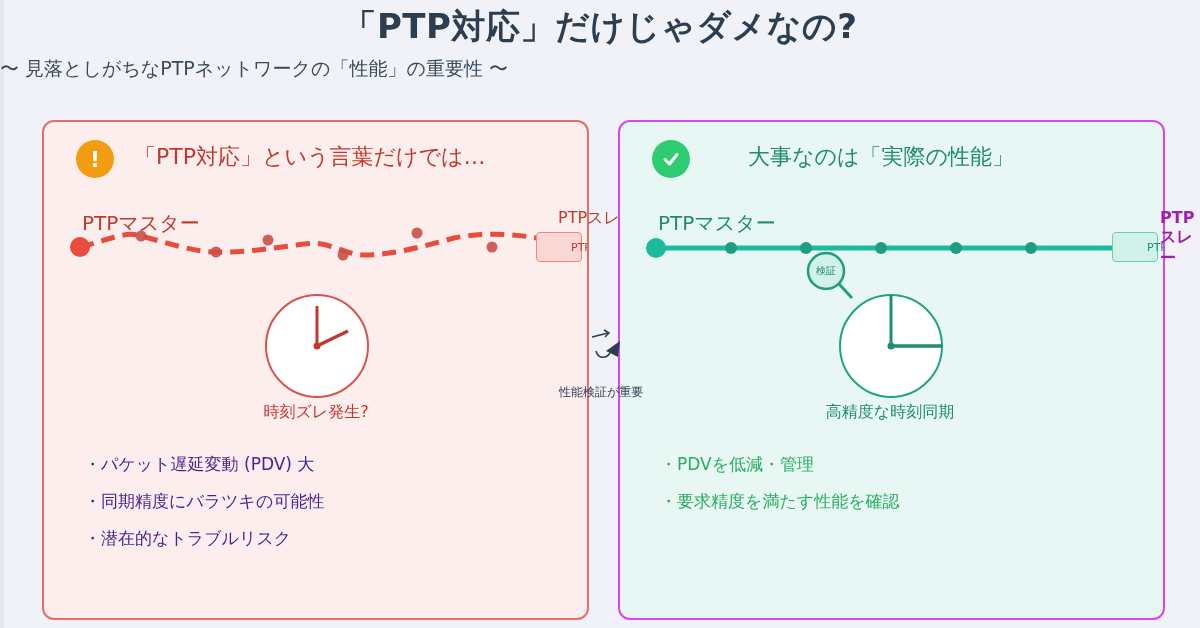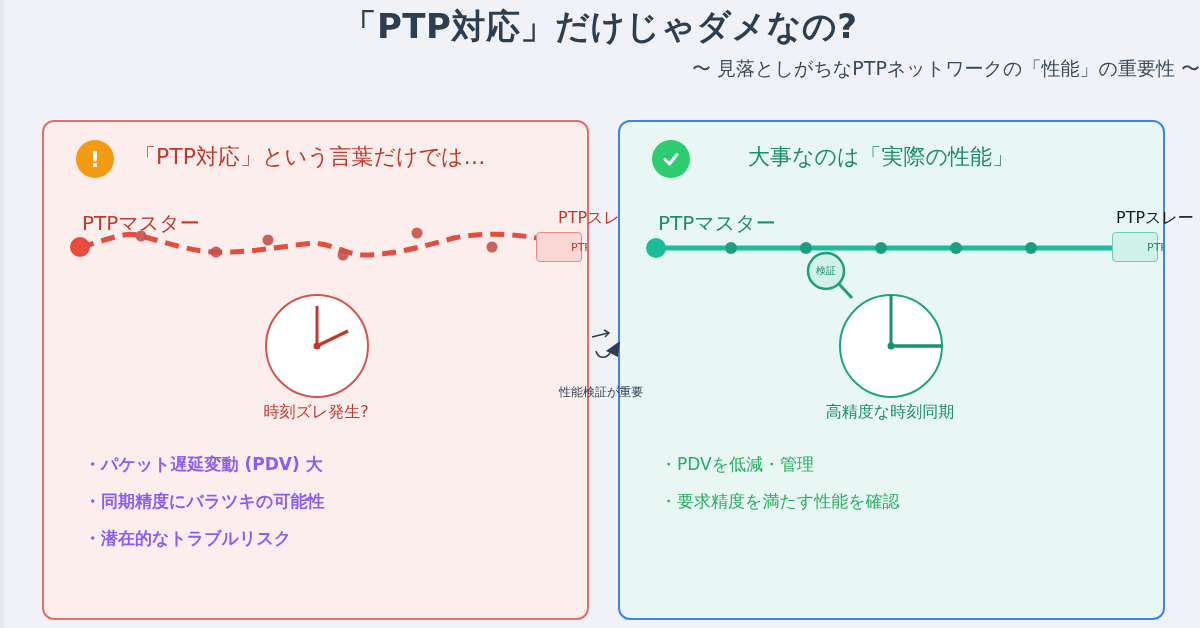--- a/index.html
+++ b/index.html
@@ -9,28 +9,28 @@
     font-family: "DejaVu Sans", "Liberation Sans", sans-serif;
     position: relative;
     color: #2c3e50;
   }
   .left-edge { position: absolute; left: 0; top: 0; width: 4px; height: 628px; background: #e6e8ee; }
   .title {
     position: absolute; left: 0; width: 1200px; top: 4px; text-align: center;
     font-size: 34px; font-weight: bold; color: #2c3e50; letter-spacing: 0.5px;
   }
   .subtitle {
-    position: absolute; left: 0; width: 1200px; top: 56px; text-align: right;
+    position: absolute; left: 0; width: 1200px; top: 56px; text-align: left;
     font-size: 19px; color: #3b4a5a;
   }
   .panel {
     position: absolute; top: 120px; height: 500px; border-radius: 12px; overflow: hidden;
   }
   .panel.left { left: 42px; width: 547px; background: #fdeeee; border: 2px solid #e07068; }
-  .panel.right { left: 618px; width: 547px; background: #e8f7f3; border: 2px solid #3b82f6; }
+  .panel.right { left: 618px; width: 547px; background: #e8f7f3; border: 2px solid #d946ef; }
   .panel-head {
     position: absolute; top: 18px; left: 0; width: 100%; height: 40px;
   }
   .badge {
     position: absolute; left: 32px; top: 0; width: 38px; height: 38px; border-radius: 50%;
     display: flex; align-items: center; justify-content: center;
   }
   .badge.warn { background: #f39c12; color: #fff; font-weight: bold; font-size: 22px; }
   .badge.ok { background: #2ecc71; }
   .panel-title {
@@ -46,21 +46,21 @@
     font-size: 11px; display: flex; align-items: center; justify-content: center; padding-left: 44px;
   }
   .panel.left .ptp-box { left: 492px; background: #fad7d4; border: 1px solid #e88a82; color: #c0392b; }
   .panel.right .ptp-box { left: 492px; background: #d2f1e8; border: 1px solid #6ccfb4; color: #1e8c6e; }
   .clock-svg { position: absolute; }
   .clock-caption { position: absolute; font-size: 16px; text-align: center; width: 200px; }
   .panel.left .clock-caption { left: 172px; top: 280px; color: #c0392b; }
   .panel.right .clock-caption { left: 170px; top: 280px; color: #1e8c6e; }
   .bullets { position: absolute; left: 40px; top: 330px; list-style: none; }
   .bullets li { font-size: 17px; height: 37px; line-height: 24px; }
-  .panel.left .bullets li { color: #8b5cf6; font-weight: bold; }
+  .panel.left .bullets li { color: #4c1d95; }
   .panel.right .bullets li { color: #27ae60; left: 0; }
   .panel.right .bullets { left: 40px; }
   .bullets li::before { content: "・"; }
   .mid-label {
     position: absolute; left: 552px; top: 384px; font-size: 12px; color: #2c3e50; z-index: 5; margin-left: 7px;
   }
   .overflow-label { position: absolute; top: 208px; font-size: 16px; z-index: 4; }
 </style>
 </head>
 <body>
@@ -143,21 +143,21 @@
     <line x1="55" y1="54" x2="106" y2="54" stroke="#1a8f74" stroke-width="3.5"></line>
     <circle cx="55" cy="54" r="3.5" fill="#1a8f74"></circle>
   </svg>
   <div class="clock-caption">高精度な時刻同期</div>
 
   <ul class="bullets">
     <li>PDVを低減・管理</li>
     <li>要求精度を満たす性能を確認</li>
   </ul>
 </div>
-<div class="overflow-label" style="left:1116px;color:#0f172a;">PTPスレー</div>
+<div class="overflow-label" style="left:1160px;color:#a21caf;font-weight:bold;">PTPスレー</div>
 
 <svg style="position:absolute;left:588px;top:325px;z-index:5;" width="40" height="45">
   <path d="M4 12 L20 8" stroke="#2c3e50" stroke-width="1.5" fill="none"></path>
   <path d="M16 5 L21 8 L17 12" stroke="#2c3e50" stroke-width="1.5" fill="none"></path>
   <path d="M8 26 C 10 34, 18 34, 22 28" stroke="#2c3e50" stroke-width="1.5" fill="none"></path>
   <path d="M32 16 L18 26 L30 32 Z" fill="#2c3e50"></path>
 </svg>
 <div class="mid-label">性能検証が重要</div>
 
 </body></html>

